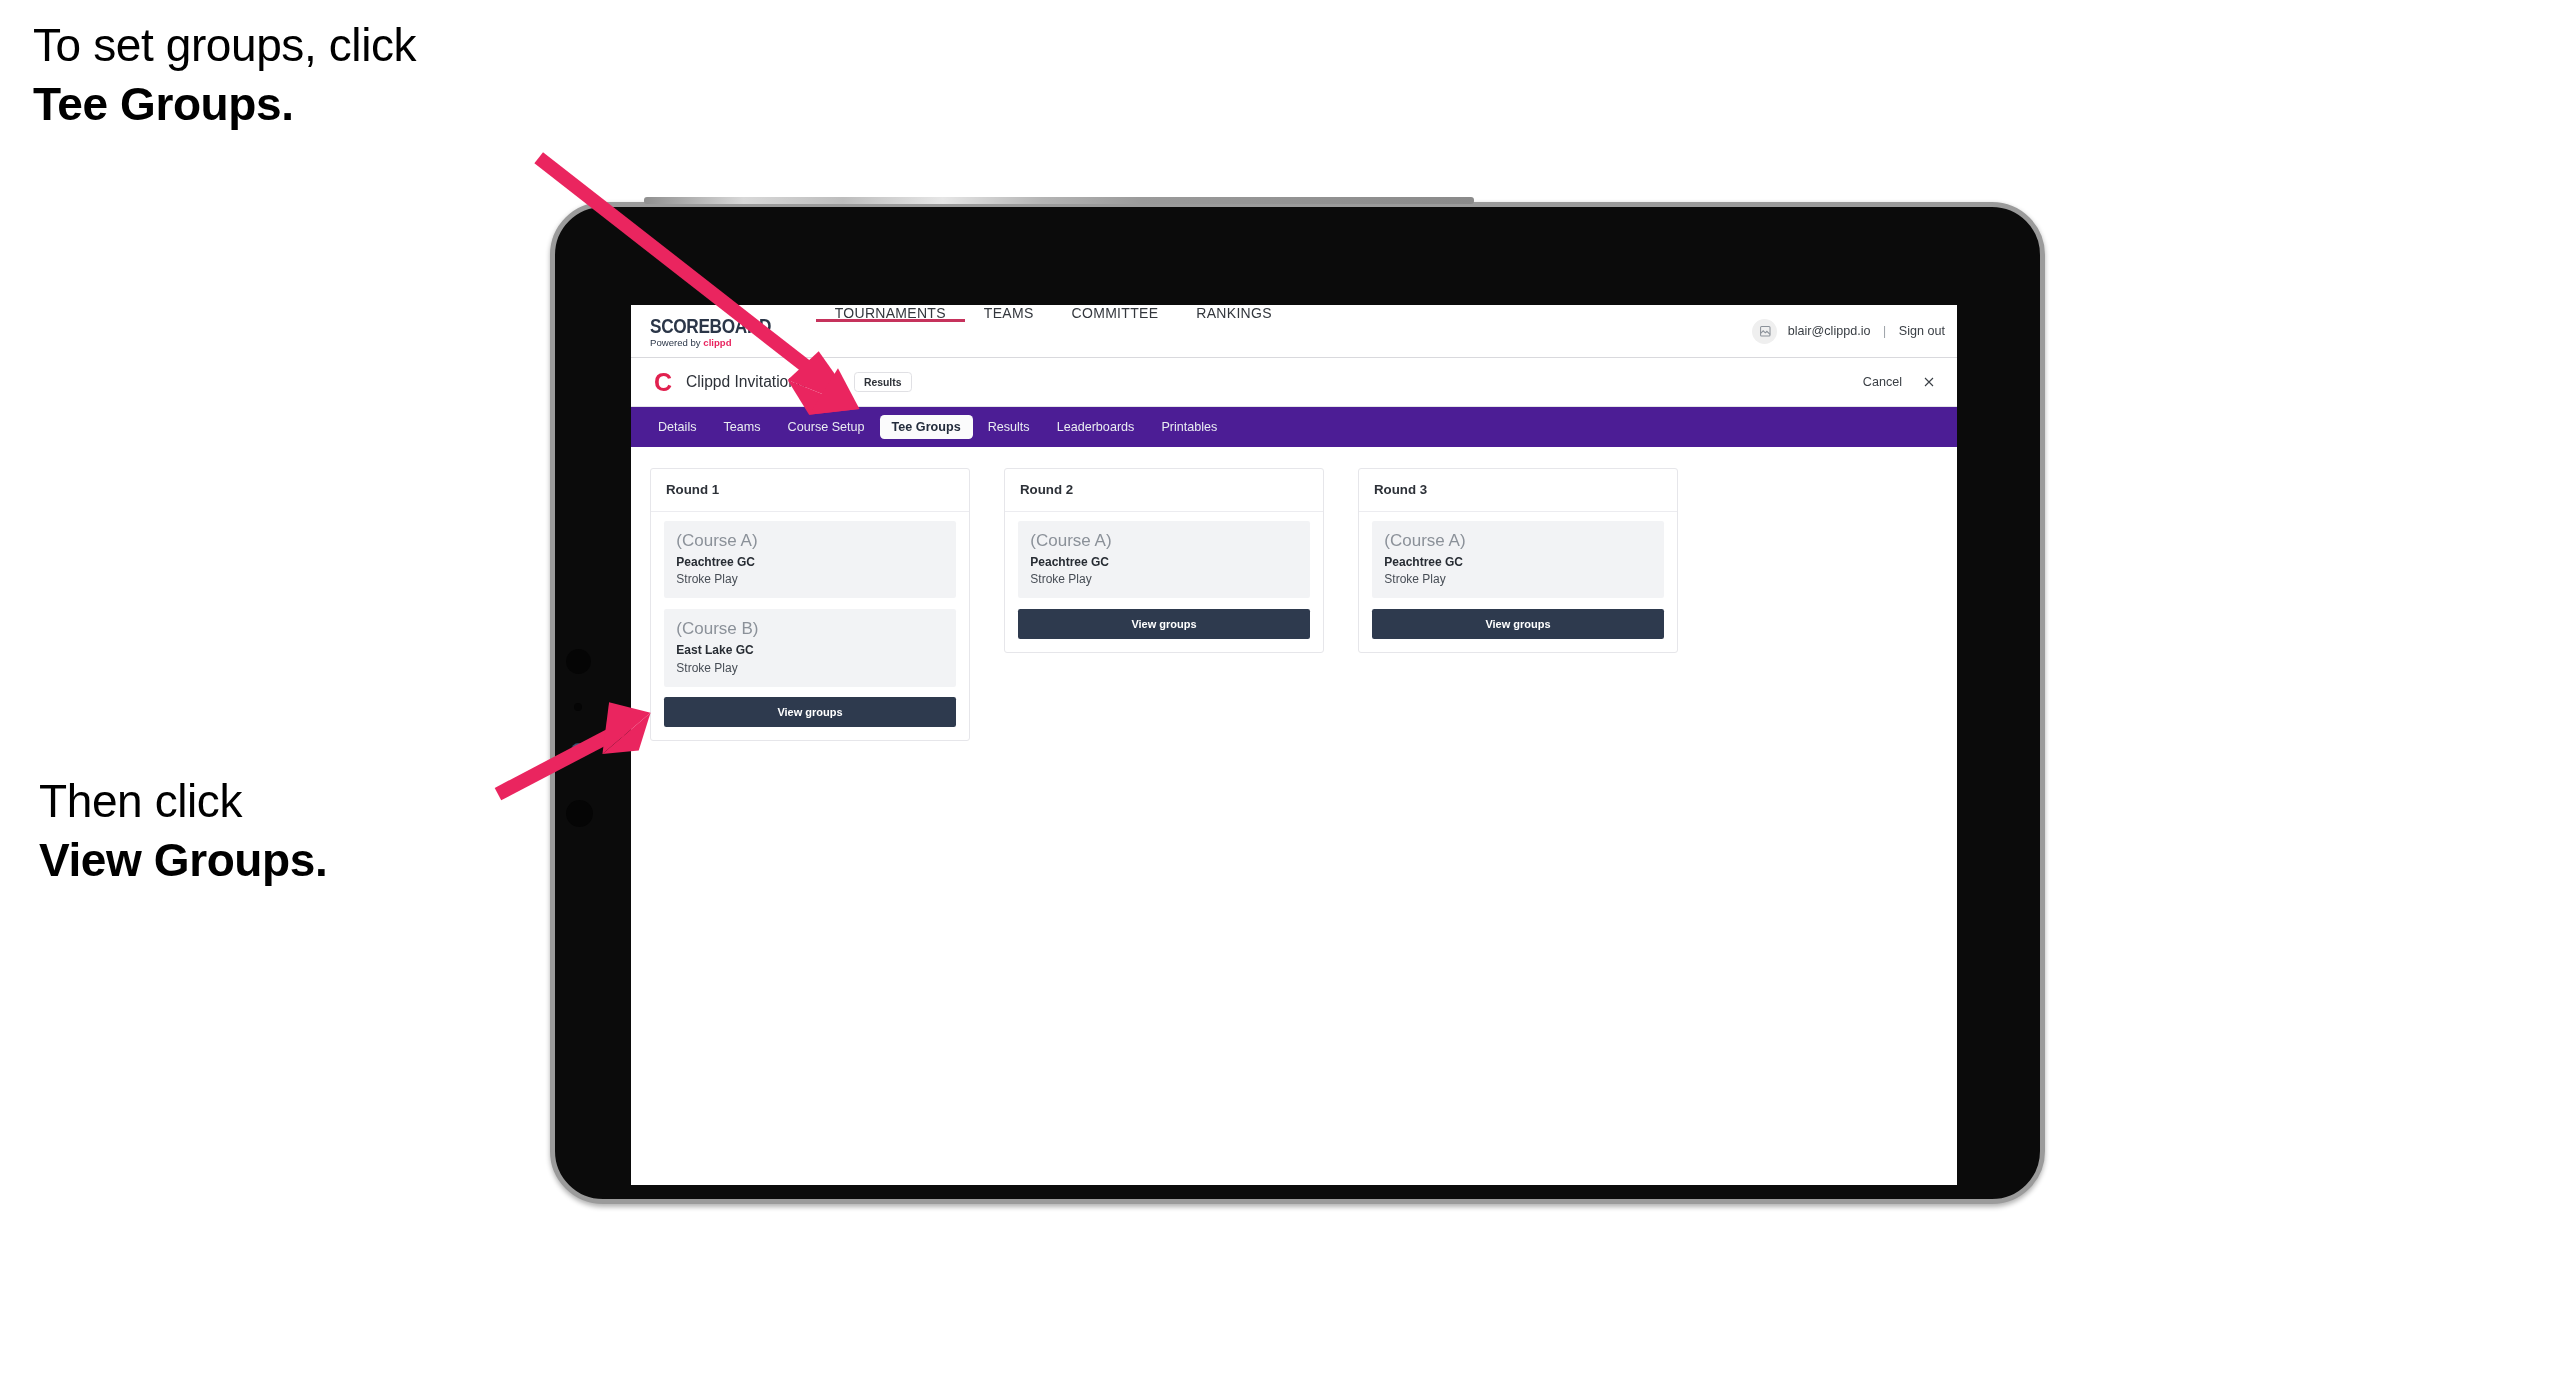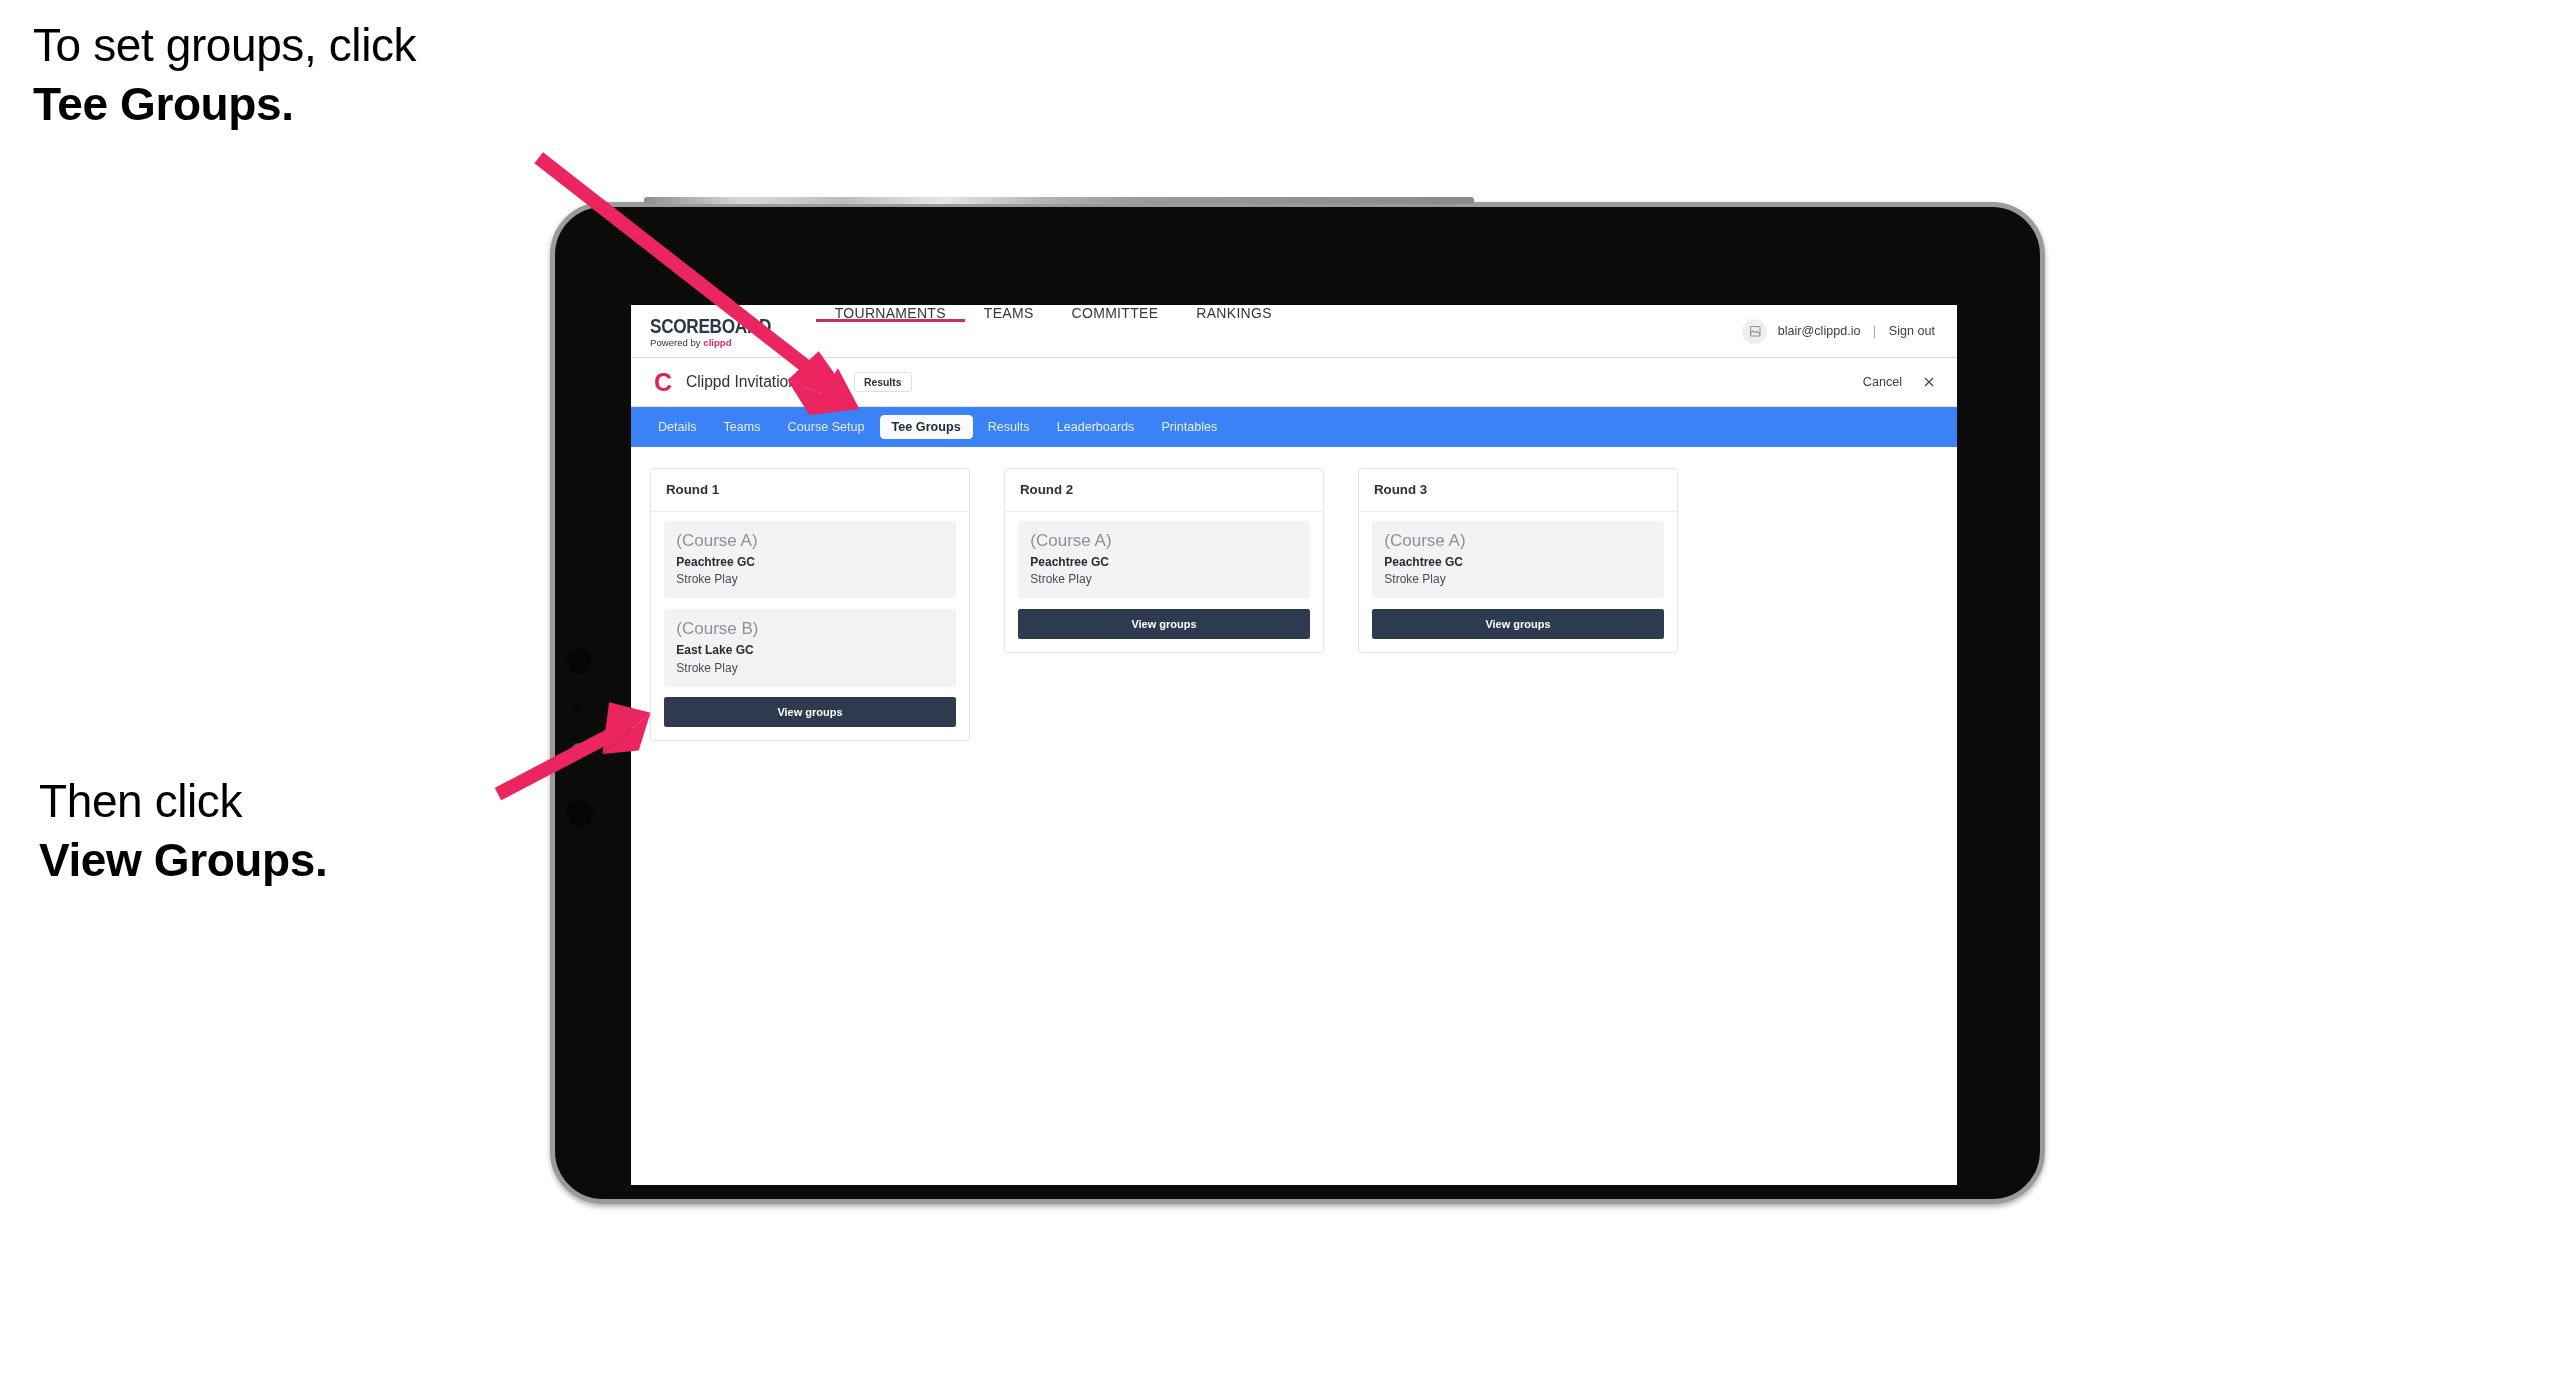--- a/index.html
+++ b/index.html
@@ -76,21 +76,21 @@
   .nav-item {
     display: flex; align-items: center; padding: 0 19px;
     font-size: 14px; color: #33373d; letter-spacing: 0.3px; white-space: nowrap;
     position: relative; cursor: pointer;
   }
   .nav-item.active::after {
     content:""; position: absolute; left: 0; right: 0; bottom: -1.5px;
     height: 3px; background: #c6325c;
   }
   .nav-right {
-    margin-left: auto; display: flex; align-items: center; padding-right: 22px; gap: 10.4px;
+    margin-left: auto; display: flex; align-items: center; padding-right: 12px; gap: 10.4px;
   }
   .avatar {
     width: 25px; height: 25px; border-radius: 50%; background: #efefef;
     display: flex; align-items: center; justify-content: center;
   }
   .avatar svg { width: 12.6px; height: 12.6px; }
   .acct-text { font-size: 12.6px; color: #3a3f45; white-space: nowrap; }
   .acct-sep { color: #9aa0a6; padding: 0 2.2px; }
 
   
@@ -113,21 +113,21 @@
     background: #fff; white-space: nowrap;
   }
   .cancel-wrap {
     margin-left: auto; margin-right: 22px; display: flex; align-items: center; gap: 21px;
     font-size: 12.6px; color: #3a3f45; cursor: pointer;
   }
   .x-icon { width: 12px; height: 12px; }
 
   
   #tabbar {
-    height: 40px; background: #3b82f6; display: flex; align-items: center; padding-left: 15px; gap: 3px;
+    height: 40px; background: #4c1d95; display: flex; align-items: center; padding-left: 15px; gap: 3px;
   }
   .tab {
     font-size: 12.6px; color: #e9ecf1; padding: 5.2px 12px; border-radius: 4.4px;
     white-space: nowrap; cursor: pointer;
   }
   .tab.active { background: #fbfbfc; color: #232c3c; font-weight: 700; }
 
   
   #content { padding: 21px 19px; background: #fff; height: calc(100% - 53px - 49px - 40px); }
   .round-grid { display: flex; gap: 34px; align-items: flex-start; }

